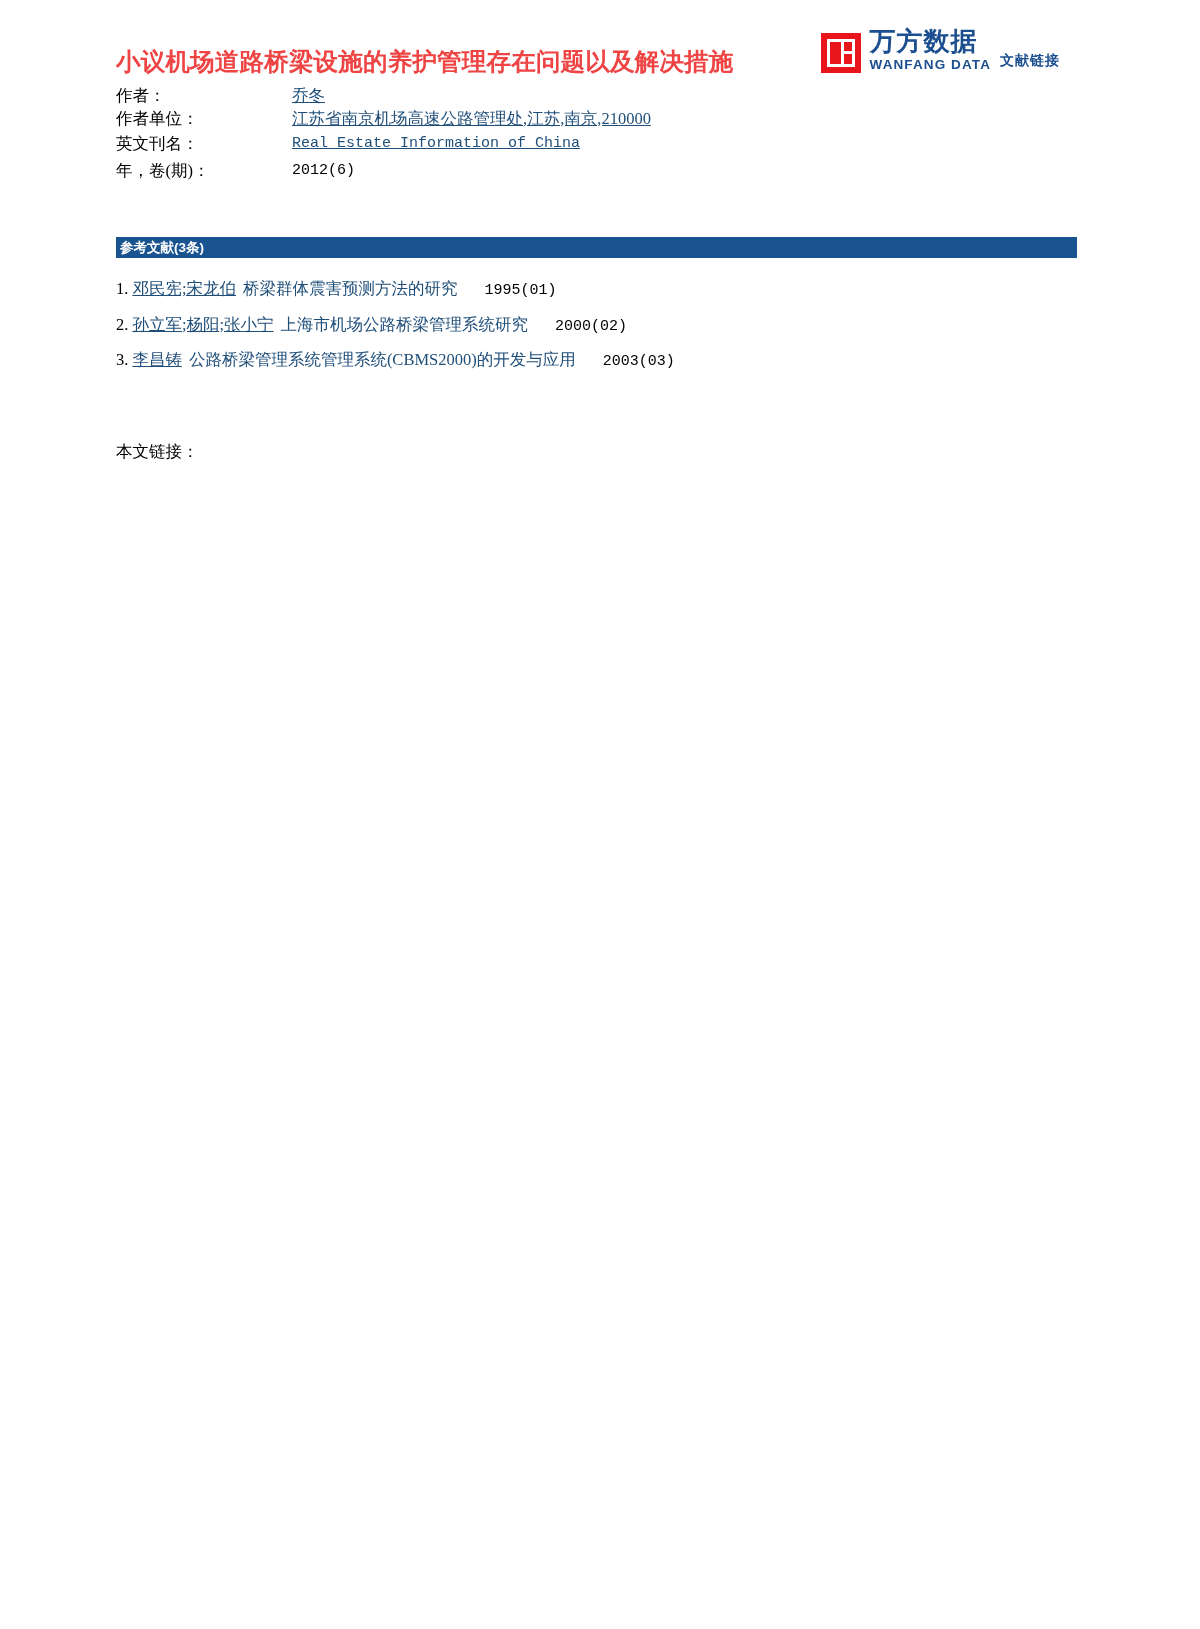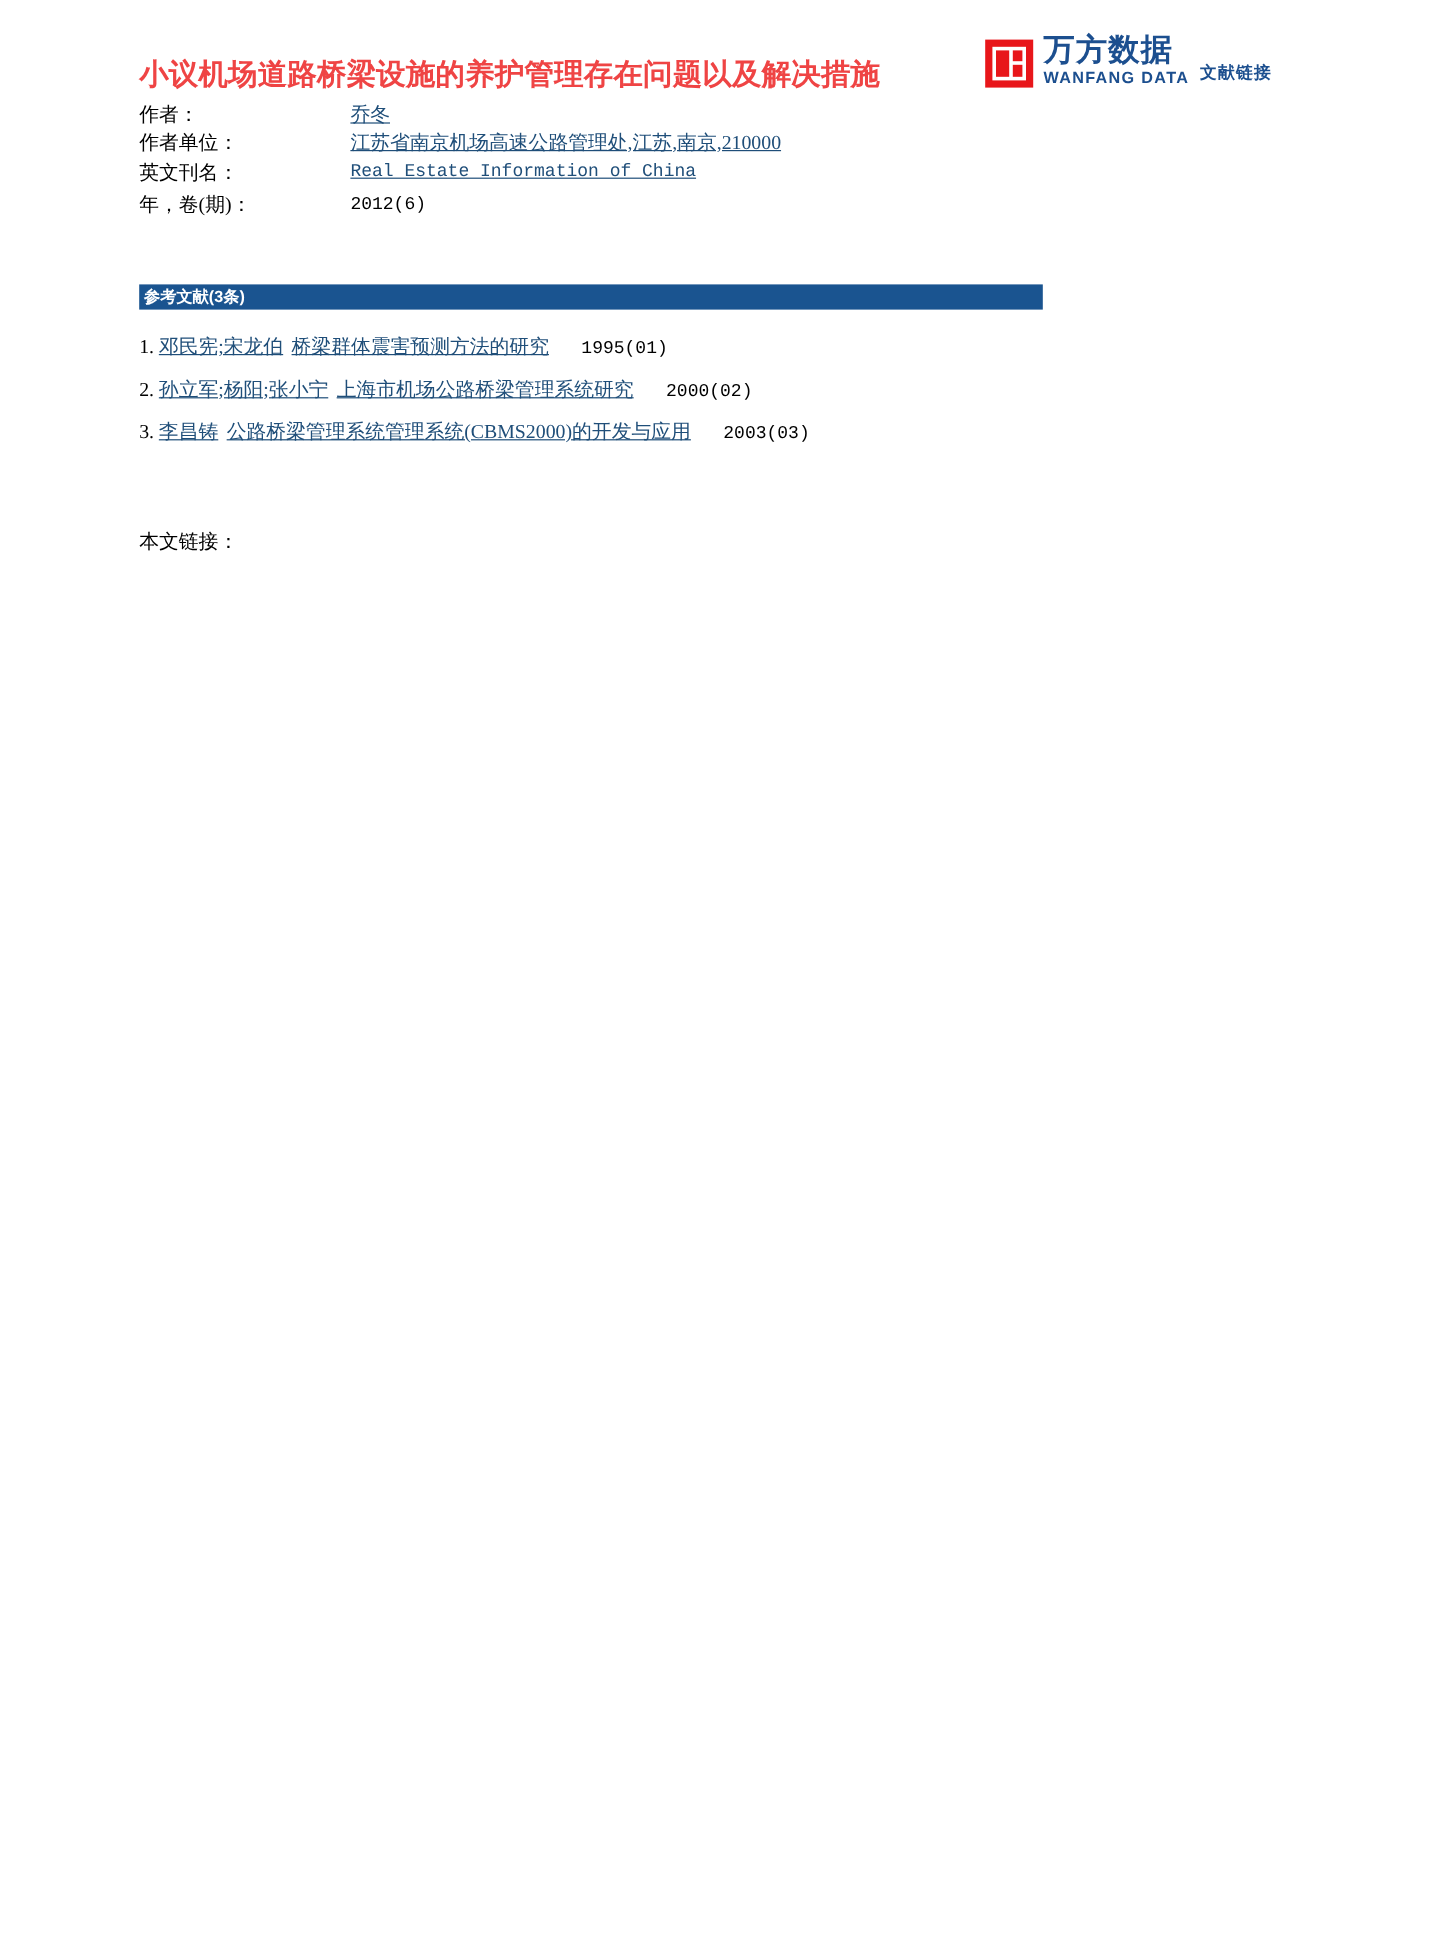--- a/index.html
+++ b/index.html
@@ -136,21 +136,21 @@
     font-family: "Liberation Mono", "DejaVu Sans Mono", monospace;
     font-size: 15px;
     text-decoration: none;
   }
 
   
   .section-bar {
     position: absolute;
     top: 237px;
     left: 116px;
-    width: 753px;
+    width: 961px;
     height: 21px;
     background: #1a5490;
     color: #ffffff;
     font-family: "Liberation Sans", "DejaVu Sans", sans-serif;
     font-weight: bold;
     font-size: 13.5px;
     line-height: 21px;
     padding-left: 4px;
     box-sizing: border-box;
   }
@@ -173,21 +173,20 @@
     color: #000000;
     margin-right: 4px;
   }
   .ref-authors {
     color: #1f4e79;
     text-decoration: underline;
     margin-right: 7px;
   }
   .ref-title {
     color: #1f4e79;
-    text-decoration: underline;
     margin-right: 7px;
     text-align: right;
   }
   .ref-year {
     color: #000000;
     font-family: "Liberation Mono", "DejaVu Sans Mono", monospace;
     font-size: 15px;
     margin-left: 20px;
   }
 

